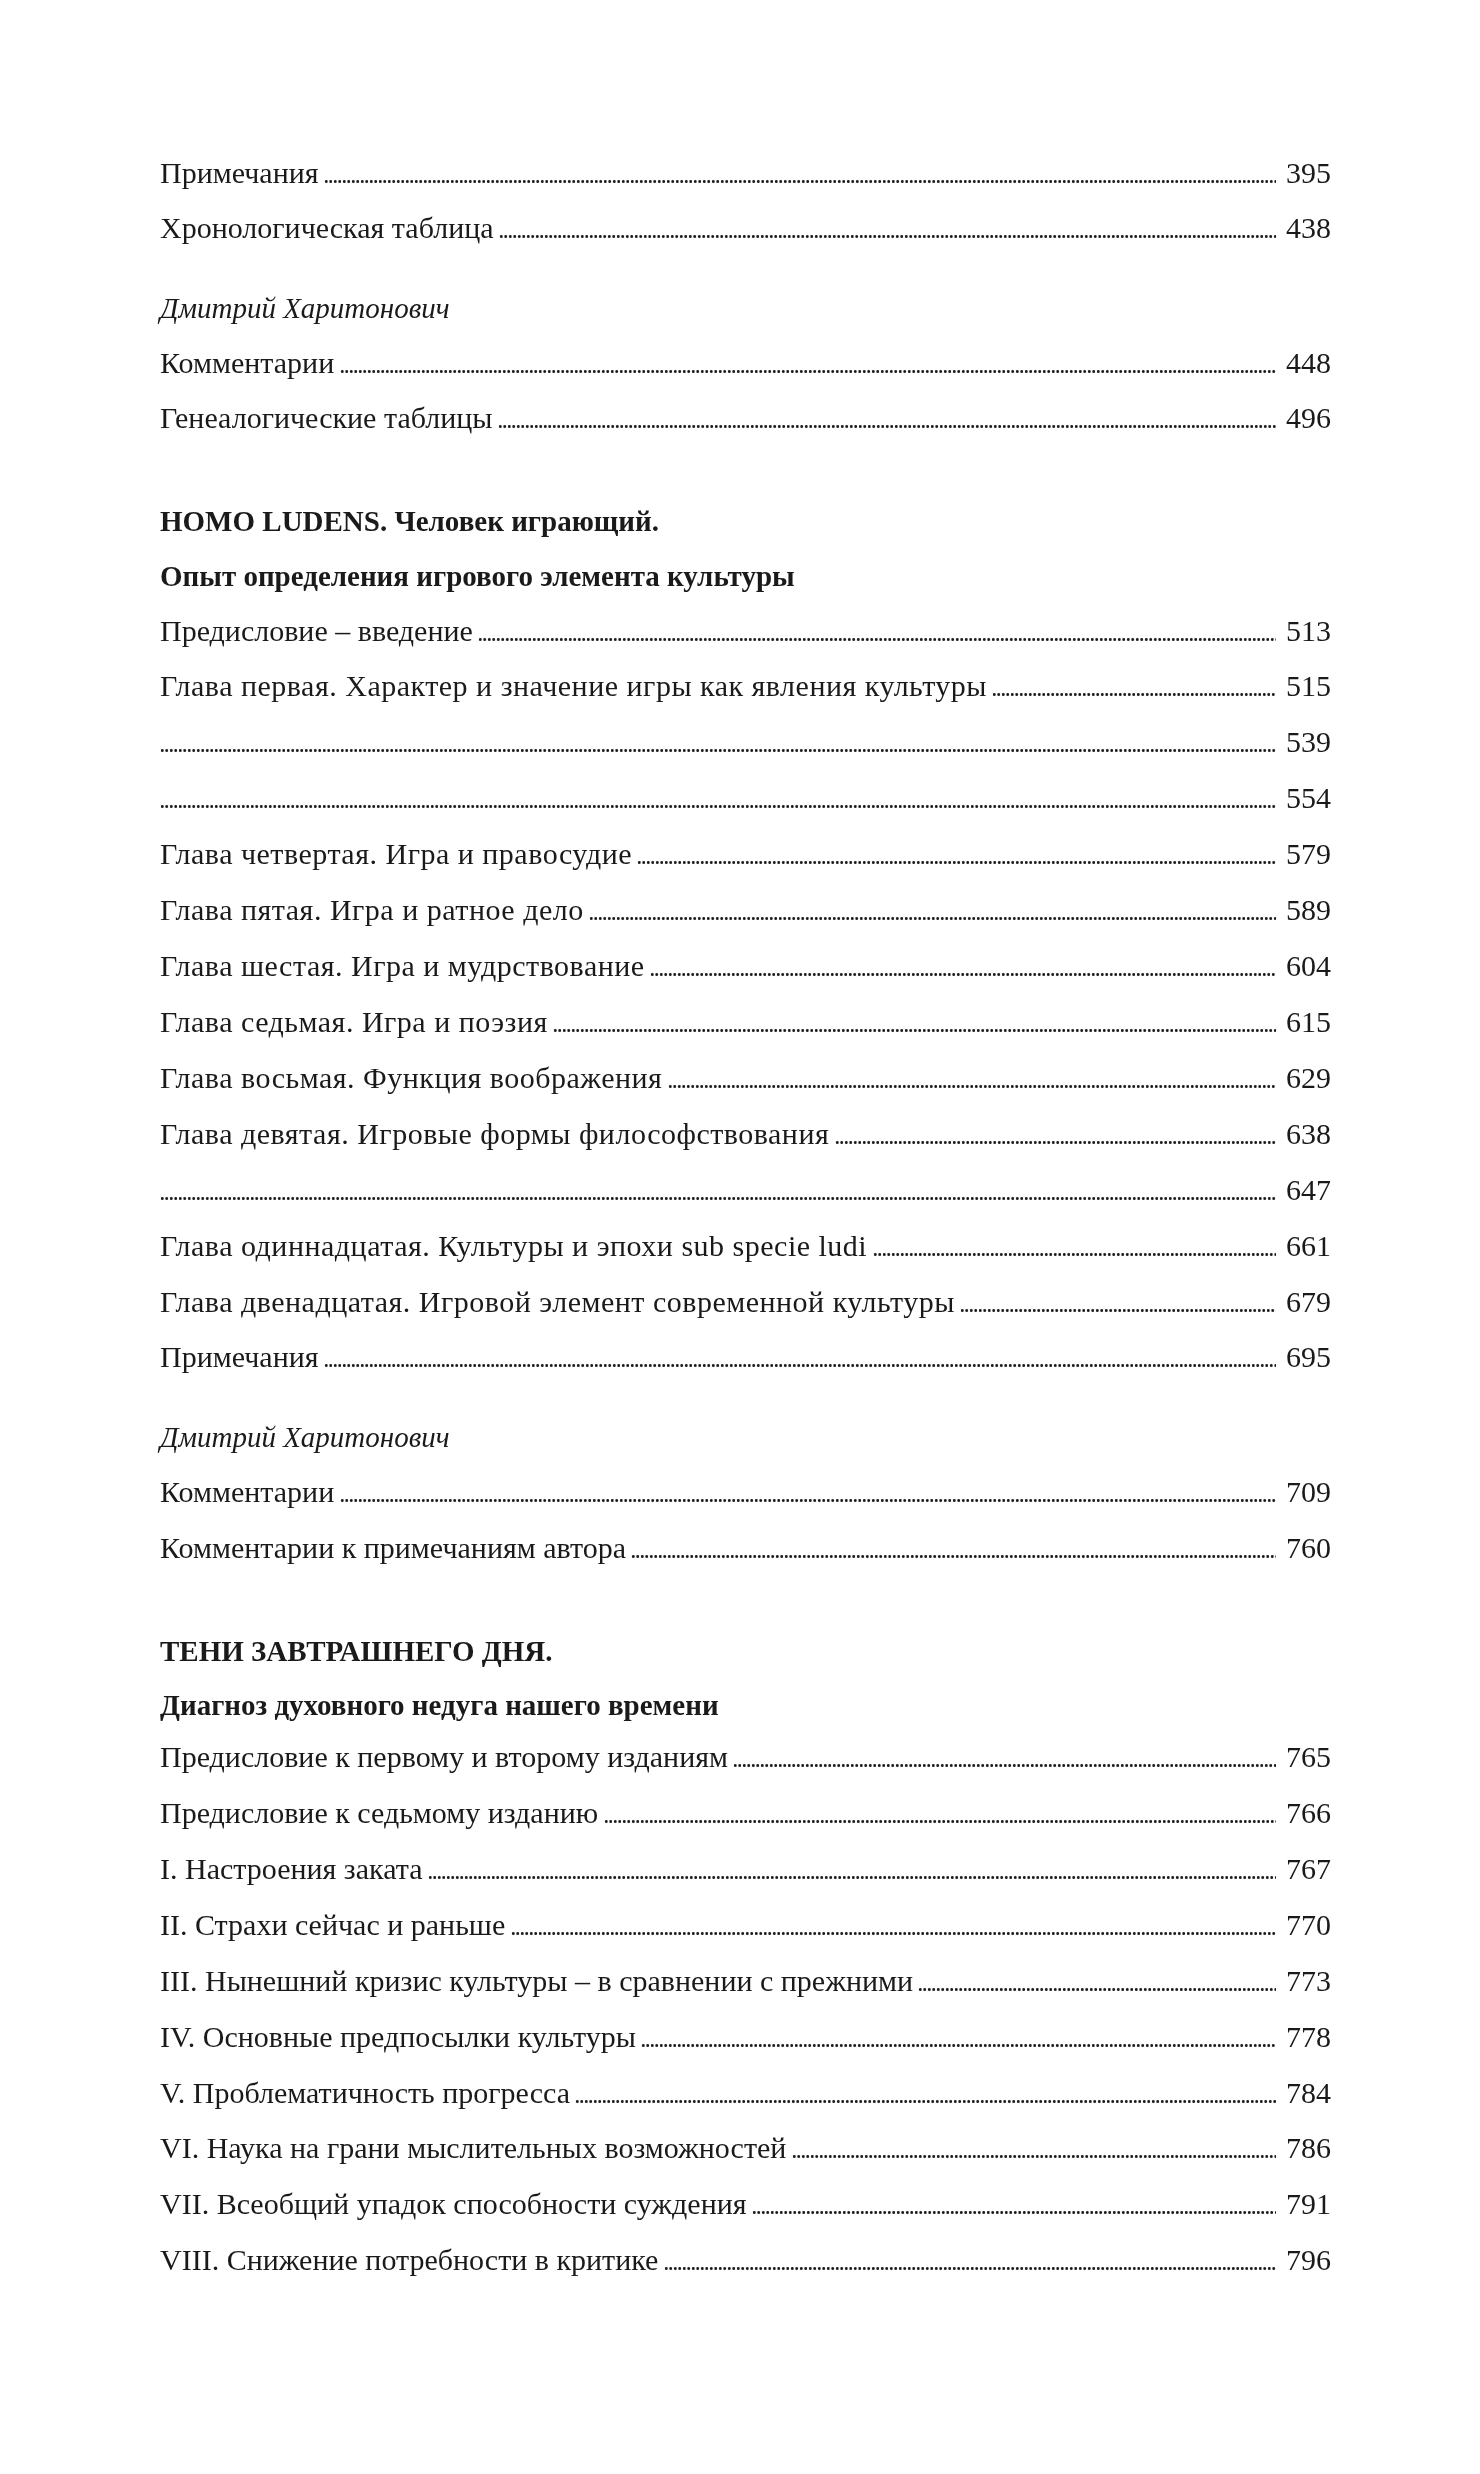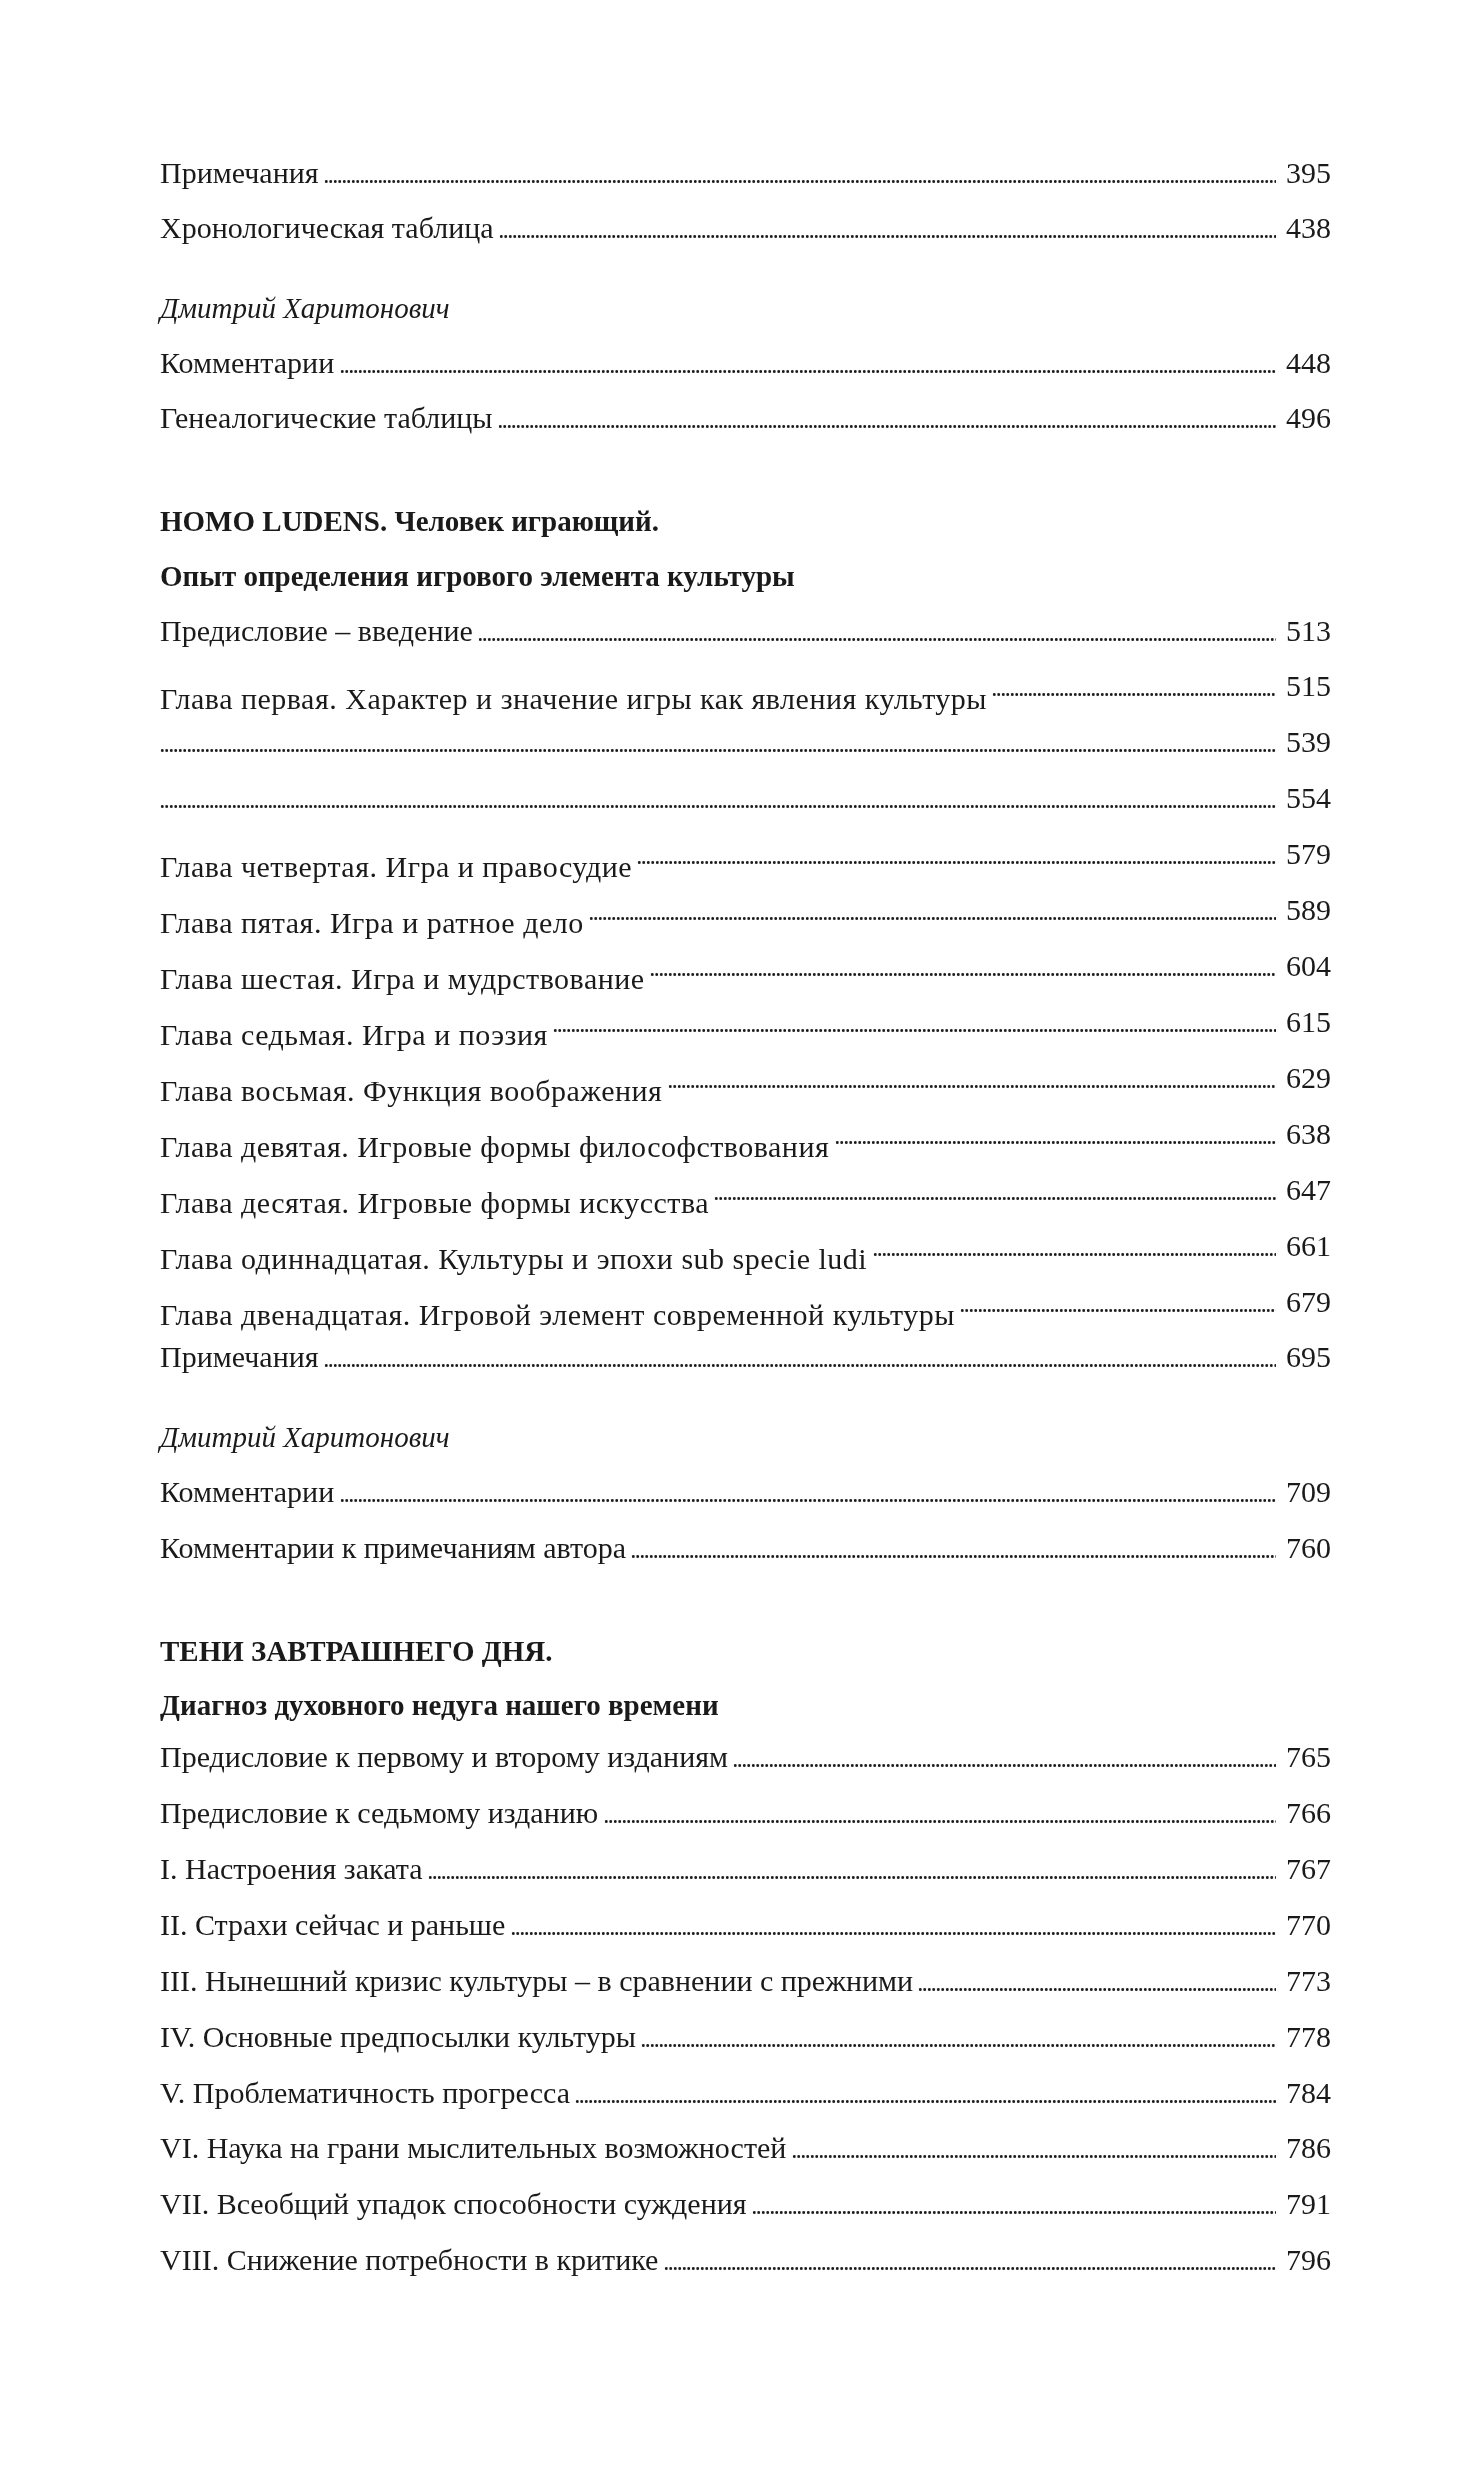--- a/index.html
+++ b/index.html
@@ -25,21 +25,21 @@
     position: absolute;
     left: 0;
     width: 1171px;
     height: 40px;
     font-size: 30px;
     line-height: 40px;
     white-space: nowrap;
   }
   .entry {
     display: flex;
-    align-items: flex-start;
+    align-items: flex-end;
   }
   .entry .title {
     flex: 0 0 auto;
     padding-right: 5.4px;
   }
   .entry .title.spaced {
     letter-spacing: 0.5px;
     margin-top: 13px;
   }
   .entry .leader {
@@ -141,21 +141,20 @@
     <span class="title spaced">Глава восьмая. Функция воображения</span>
     <span class="leader"></span>
     <span class="page-num">629</span>
   </div>
   <div class="line entry" style="top:1114px">
     <span class="title spaced">Глава девятая. Игровые формы философствования</span>
     <span class="leader"></span>
     <span class="page-num">638</span>
   </div>
   <div class="line entry" style="top:1170px">
-    <span class="title spaced">Глава десятая. Игровые формы искусства</span>
     <span class="leader"></span>
     <span class="page-num">647</span>
   </div>
   <div class="line entry" style="top:1226px">
     <span class="title spaced">Глава одиннадцатая. Культуры и эпохи sub specie ludi</span>
     <span class="leader"></span>
     <span class="page-num">661</span>
   </div>
   <div class="line entry" style="top:1282px">
     <span class="title spaced">Глава двенадцатая. Игровой элемент современной культуры</span>

